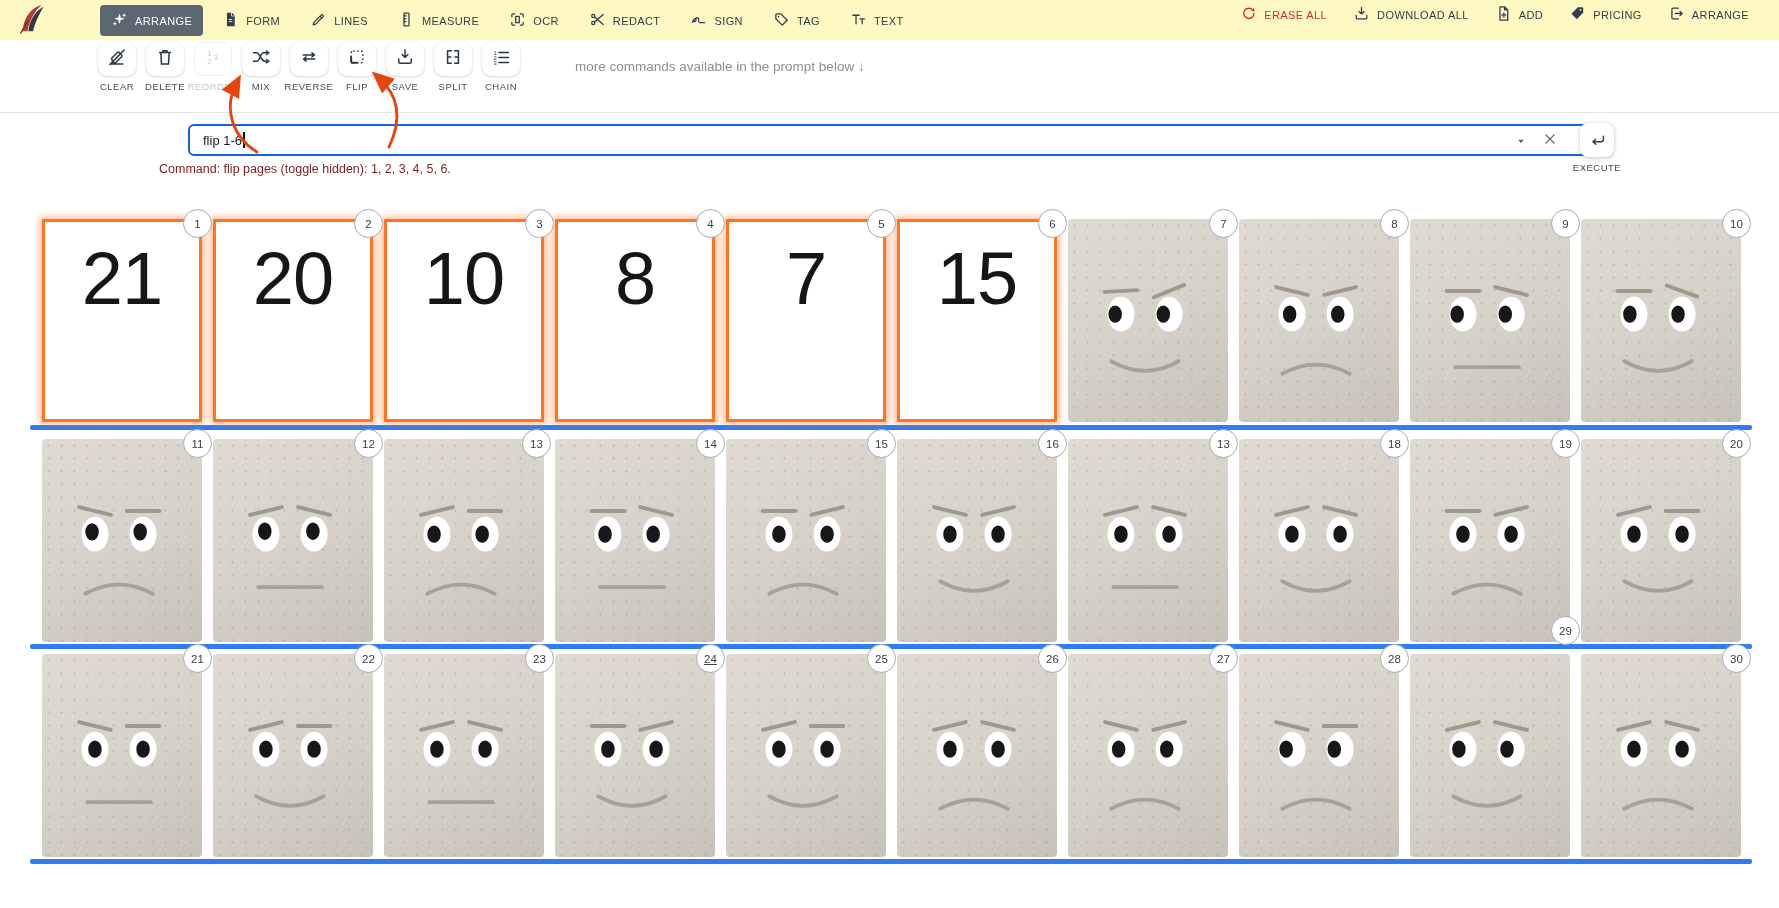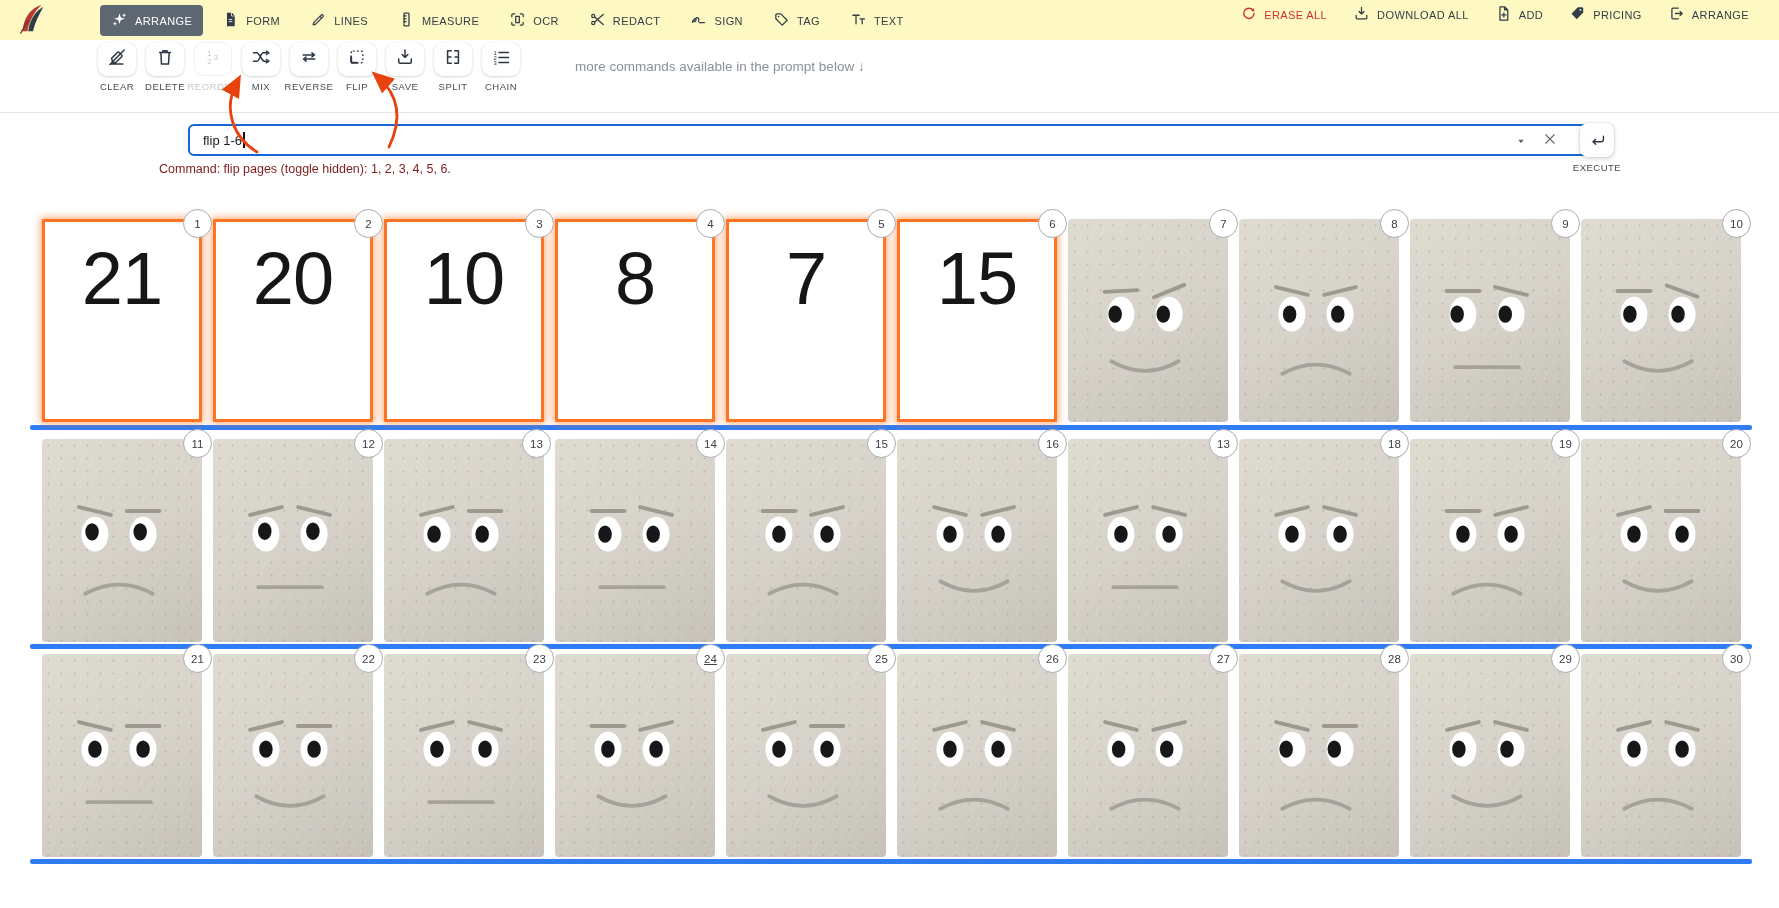--- a/index.html
+++ b/index.html
@@ -630,21 +630,21 @@
       <line x1="38" y1="74" x2="72" y2="74" transform="rotate(-14 55 74)"></line>
       <line x1="88" y1="74" x2="122" y2="74" transform="rotate(14 105 74)"></line>
     </g>
     <ellipse cx="55" cy="98" rx="14" ry="18" fill="#fff"></ellipse>
     <ellipse cx="105" cy="98" rx="14" ry="18" fill="#fff"></ellipse>
     <ellipse cx="50.8" cy="98" rx="7" ry="9" fill="#171717"></ellipse>
     <ellipse cx="100.8" cy="98" rx="7" ry="9" fill="#171717"></ellipse>
     <path d="M45 147 Q80 167 115 147" stroke="#a6a29a" stroke-width="4" stroke-linecap="round" fill="none"></path>
   </svg>
     </div>
-    <div class="badge" style="left: 1551px; top: 644px;">29</div>
+    <div class="badge" style="left: 1551px; top: 616px;">29</div>
     <div class="page face-page" style="left: 1581px; top: 654px;">
       <svg class="face" viewBox="0 0 160 203">
     <g stroke="#9d9991" stroke-width="4" stroke-linecap="round" fill="none">
       <line x1="38" y1="74" x2="72" y2="74" transform="rotate(-14 55 74)"></line>
       <line x1="88" y1="74" x2="122" y2="74" transform="rotate(14 105 74)"></line>
     </g>
     <ellipse cx="55" cy="98" rx="14" ry="18" fill="#fff"></ellipse>
     <ellipse cx="105" cy="98" rx="14" ry="18" fill="#fff"></ellipse>
     <ellipse cx="55" cy="98" rx="7" ry="9" fill="#171717"></ellipse>
     <ellipse cx="105" cy="98" rx="7" ry="9" fill="#171717"></ellipse>

